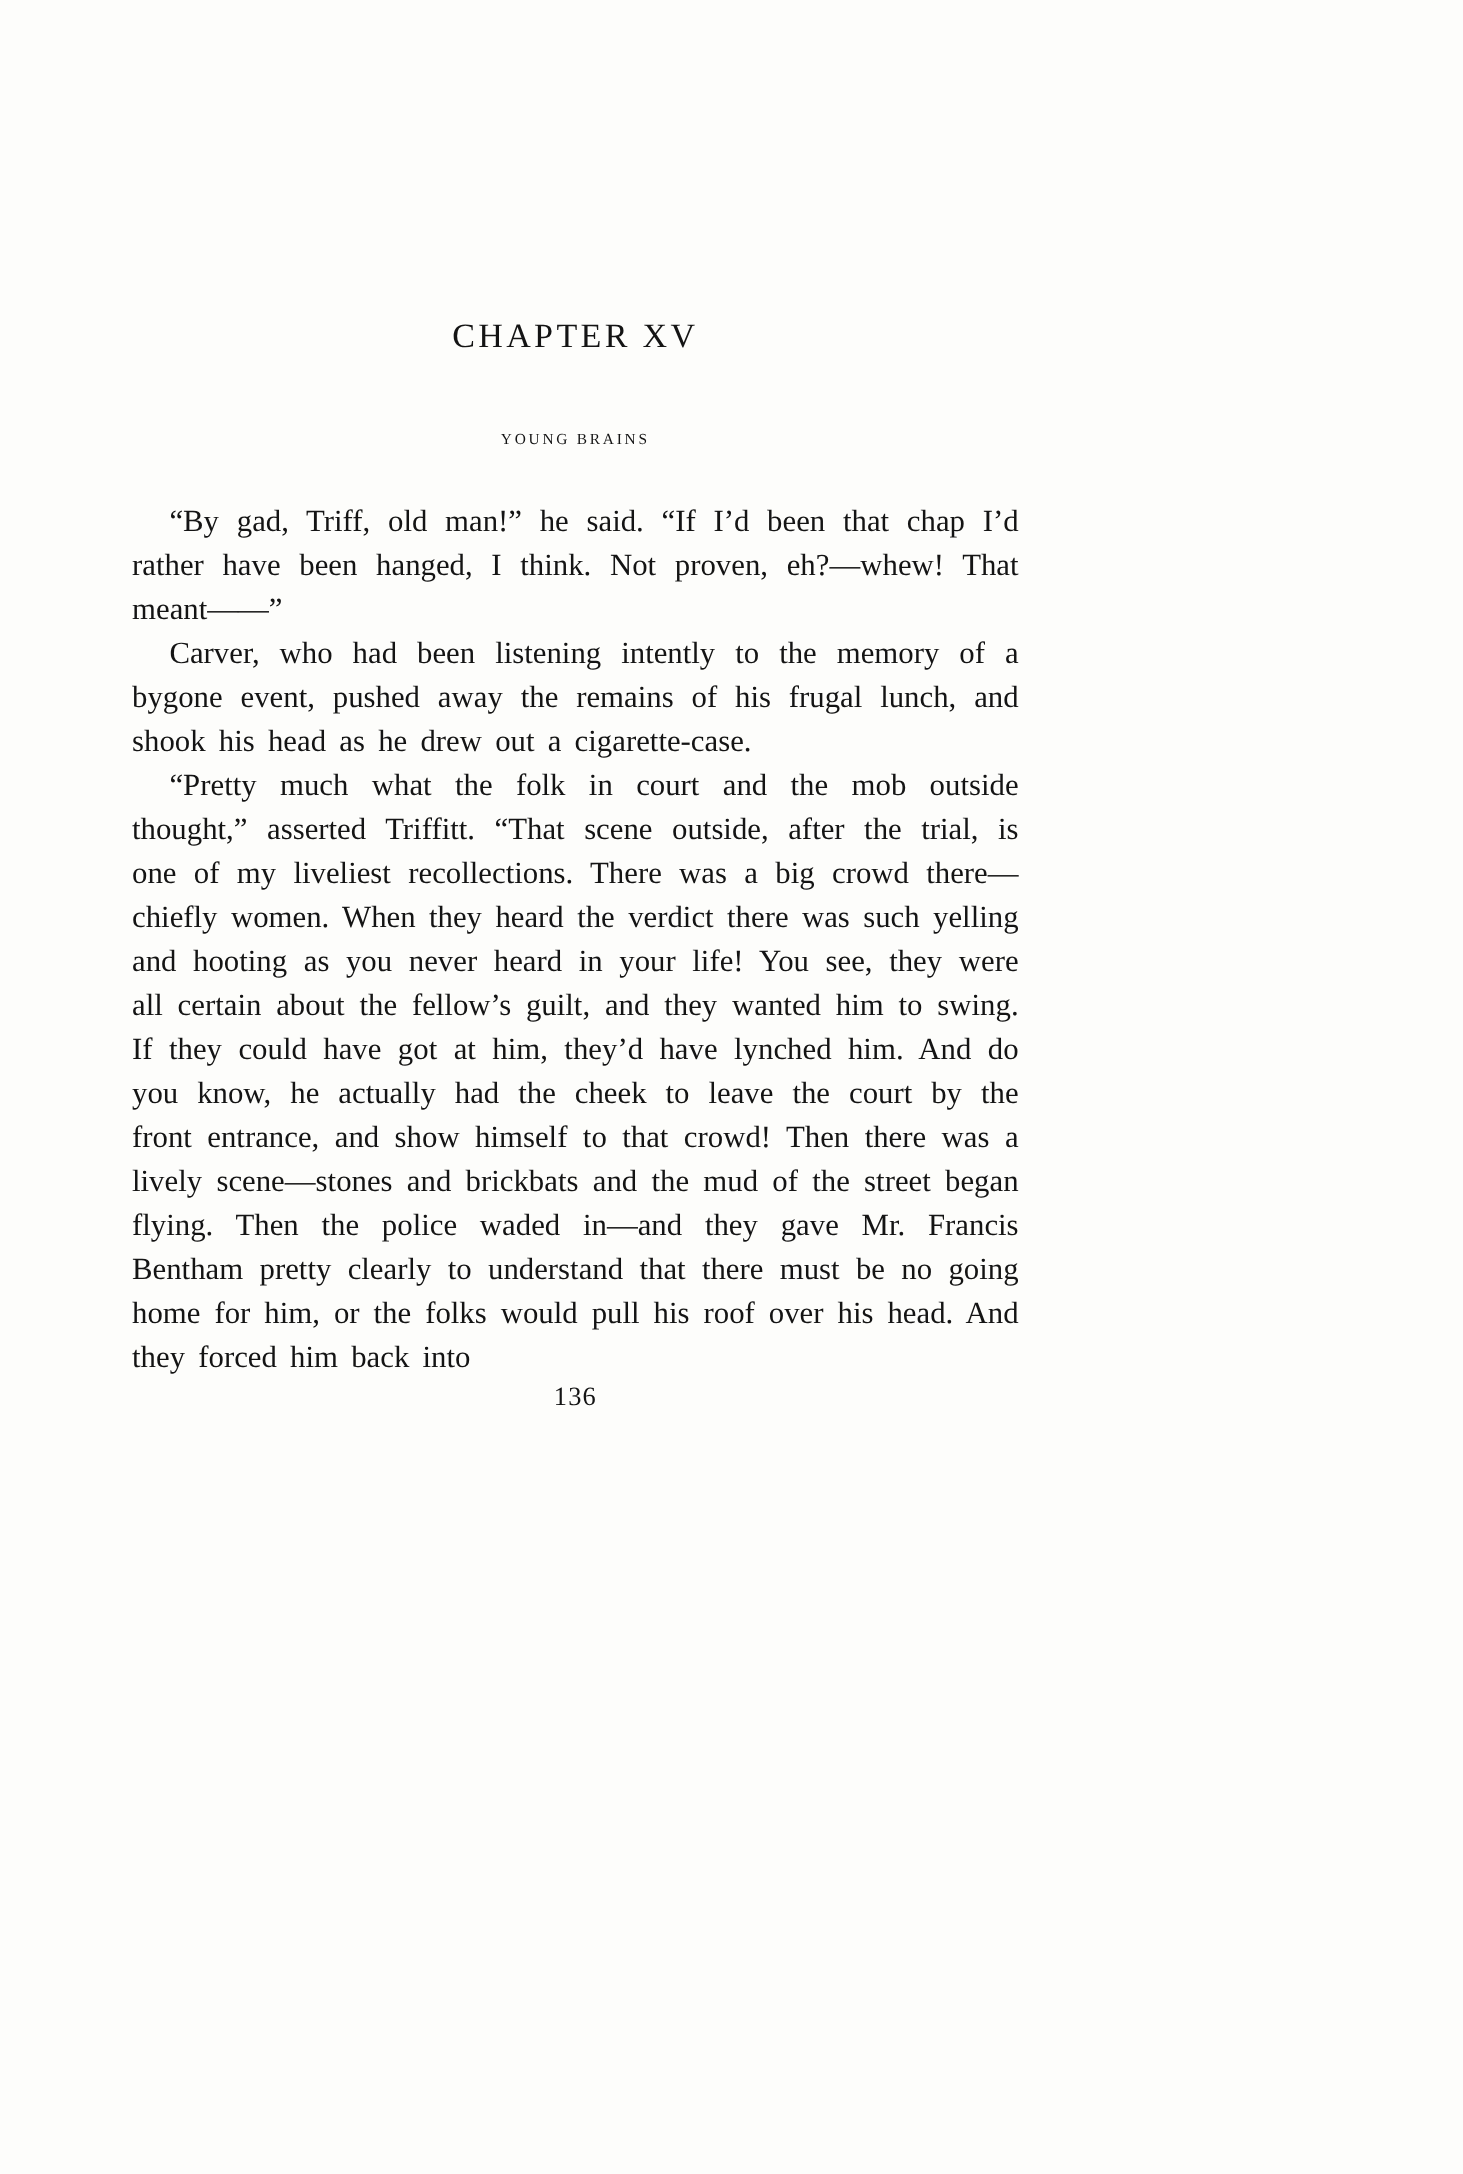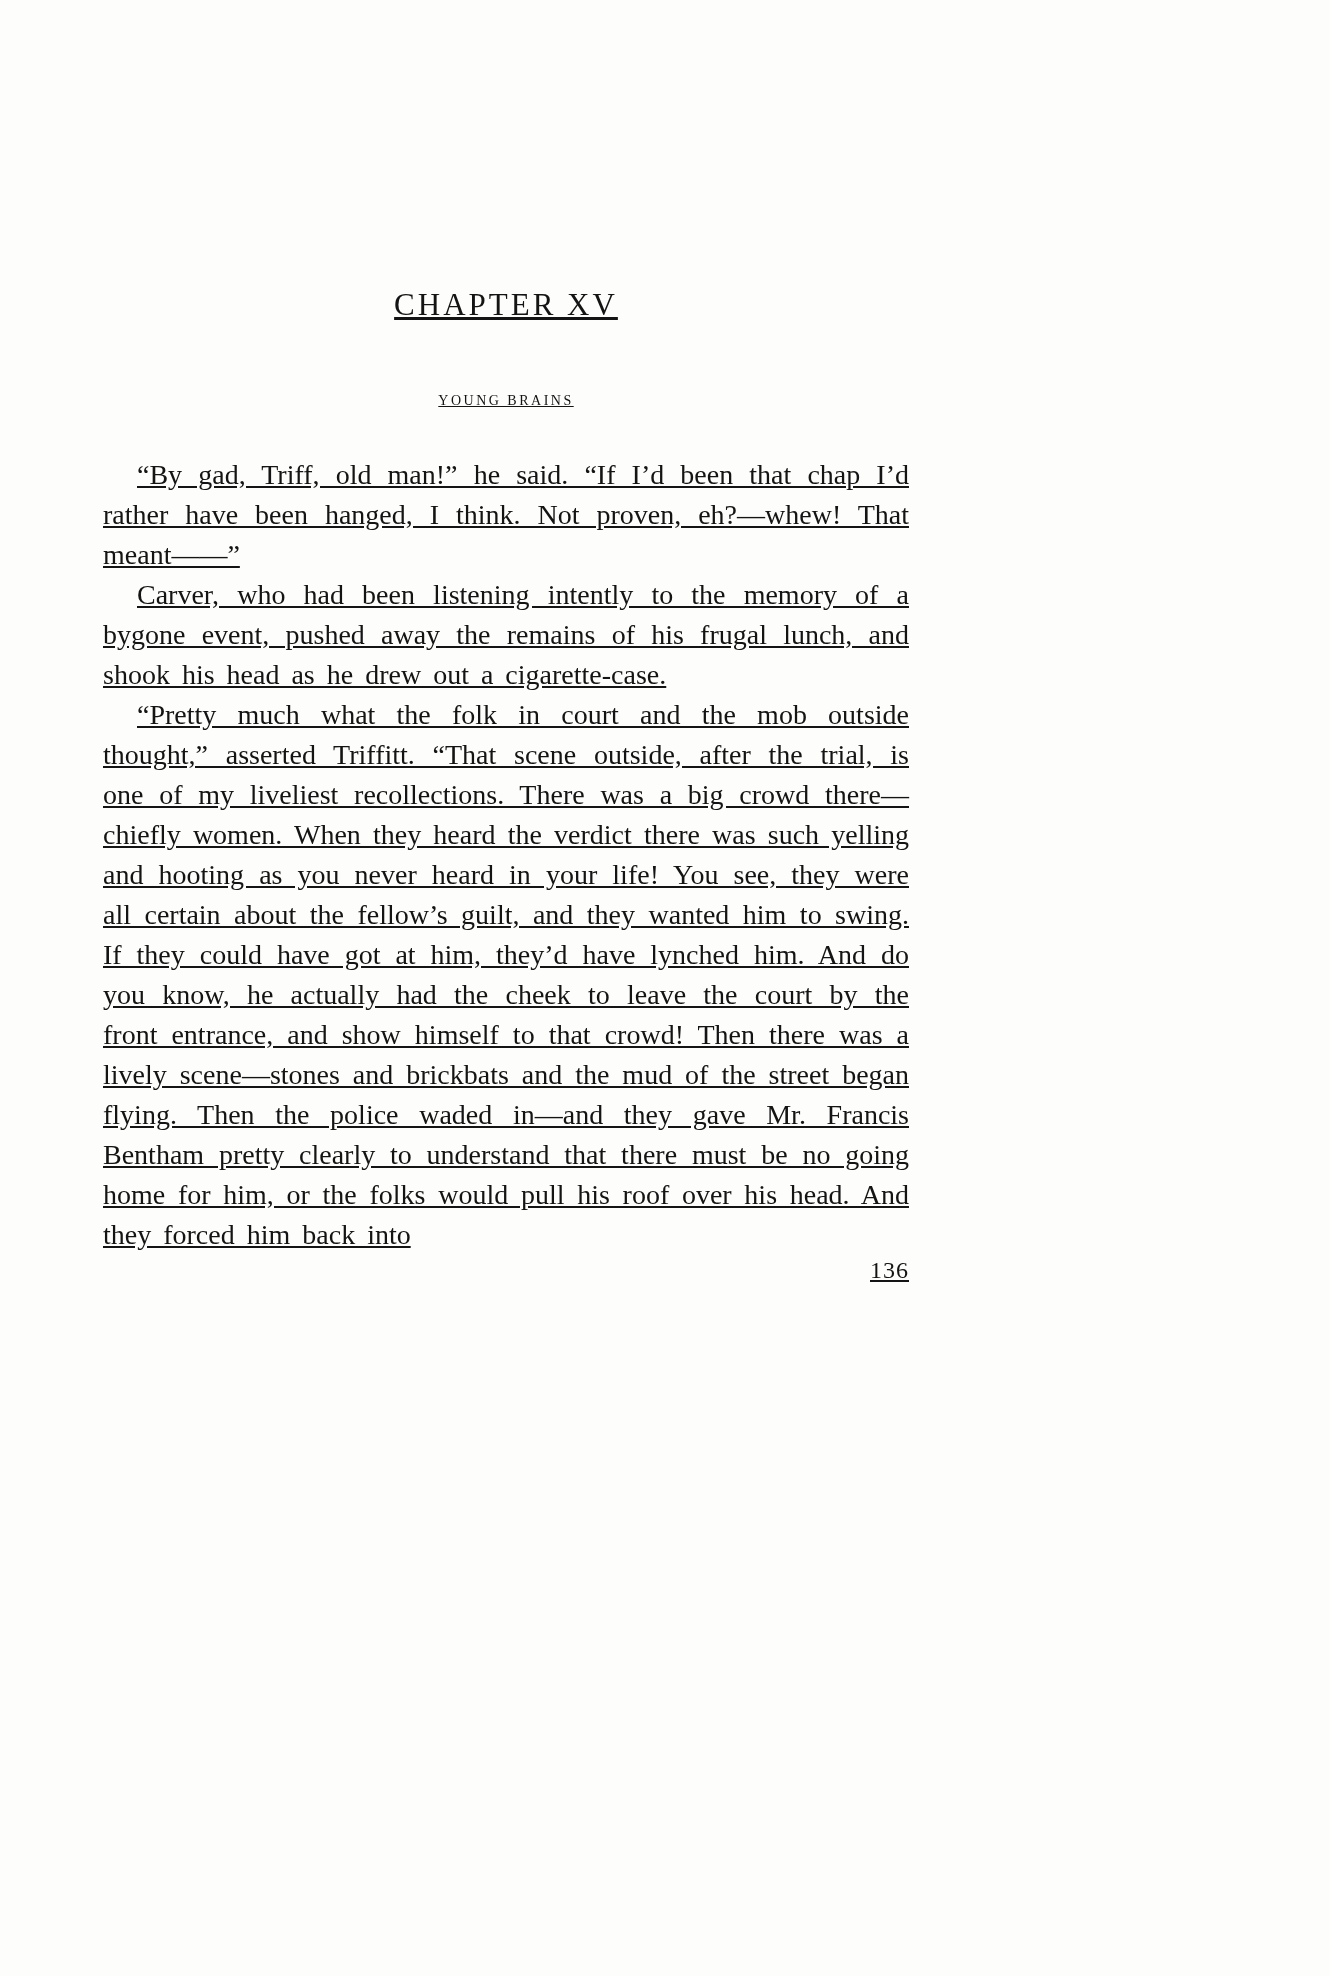--- a/index.html
+++ b/index.html
@@ -10,24 +10,23 @@
     width: 1330px;
     height: 1976px;
     background: #fdfdfb;
     position: relative;
     font-family: "Liberation Serif", "DejaVu Serif", serif;
     color: #141414;
     overflow: hidden;
   }
   .page {
     position: absolute;
-    left: 103px;
+    left: 120px;
     top: 0;
     width: 806px;
-    text-decoration: underline;
   }
   .chapter-heading {
     margin-top: 287px;
     text-align: center;
     font-size: 31px;
     font-weight: 400;
     letter-spacing: 3px;
     white-space: nowrap;
   }
   .section-title {
@@ -43,21 +42,21 @@
     font-size: 28px;
     line-height: 40px;
     text-align: justify;
     word-spacing: 5px;
   }
   .body-text p {
     margin: 0;
     text-indent: 34px;
   }
   .page-number {
-    text-align: right;
+    text-align: center;
     font-size: 24px;
     letter-spacing: 1px;
     margin-top: 2px;
   }
 </style>
 </head>
 <body>
 
 <div class="page">
   <div class="chapter-heading">CHAPTER XV</div>

